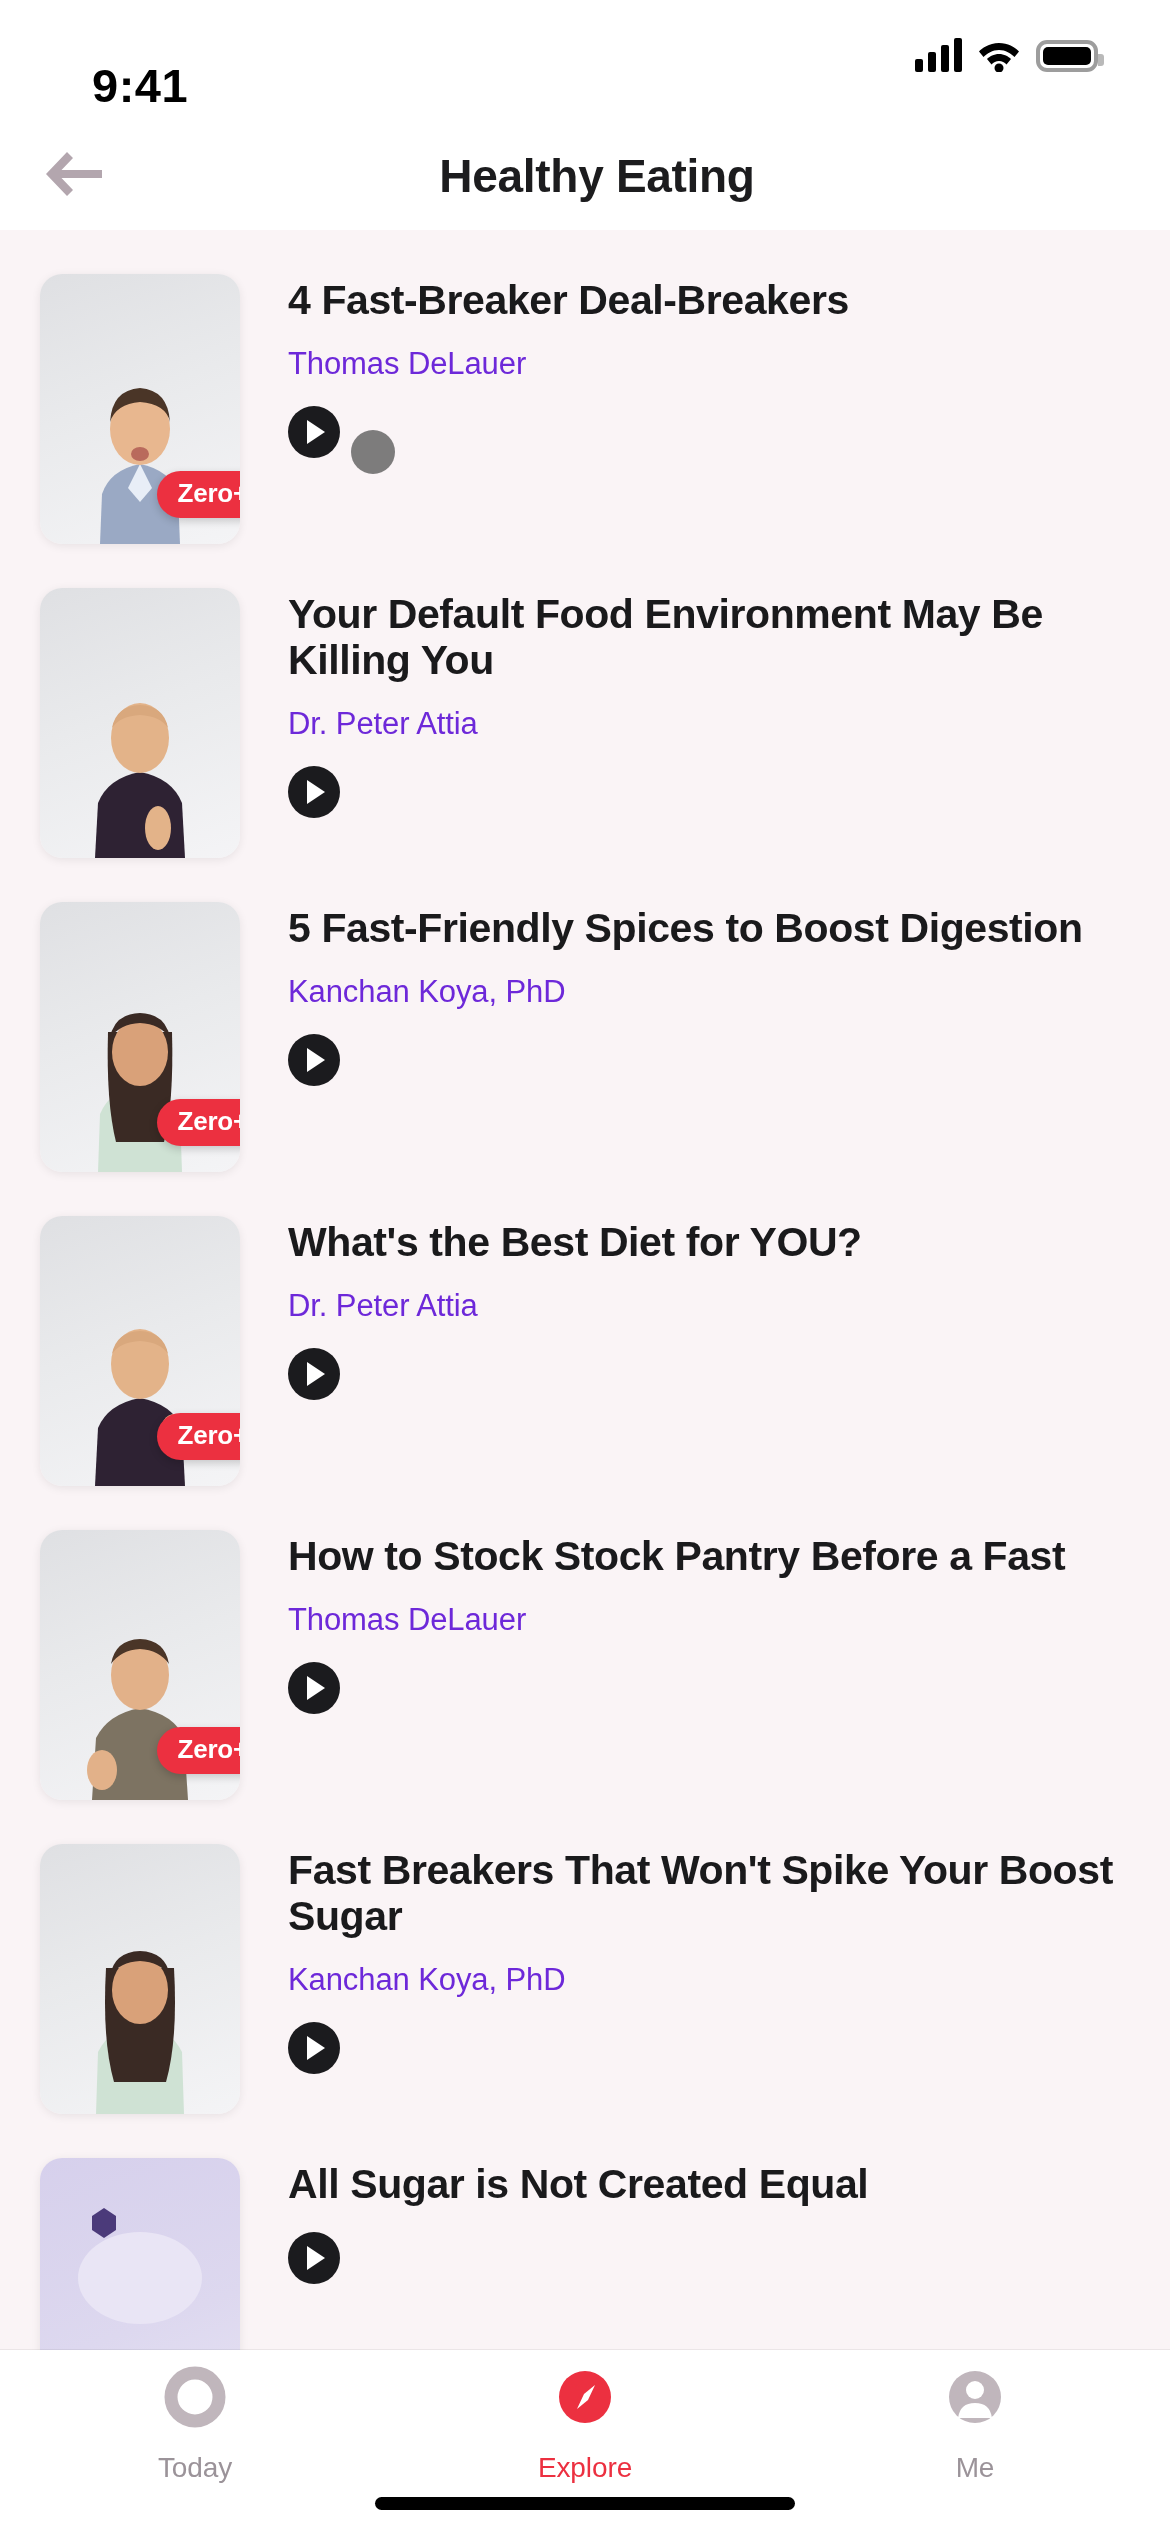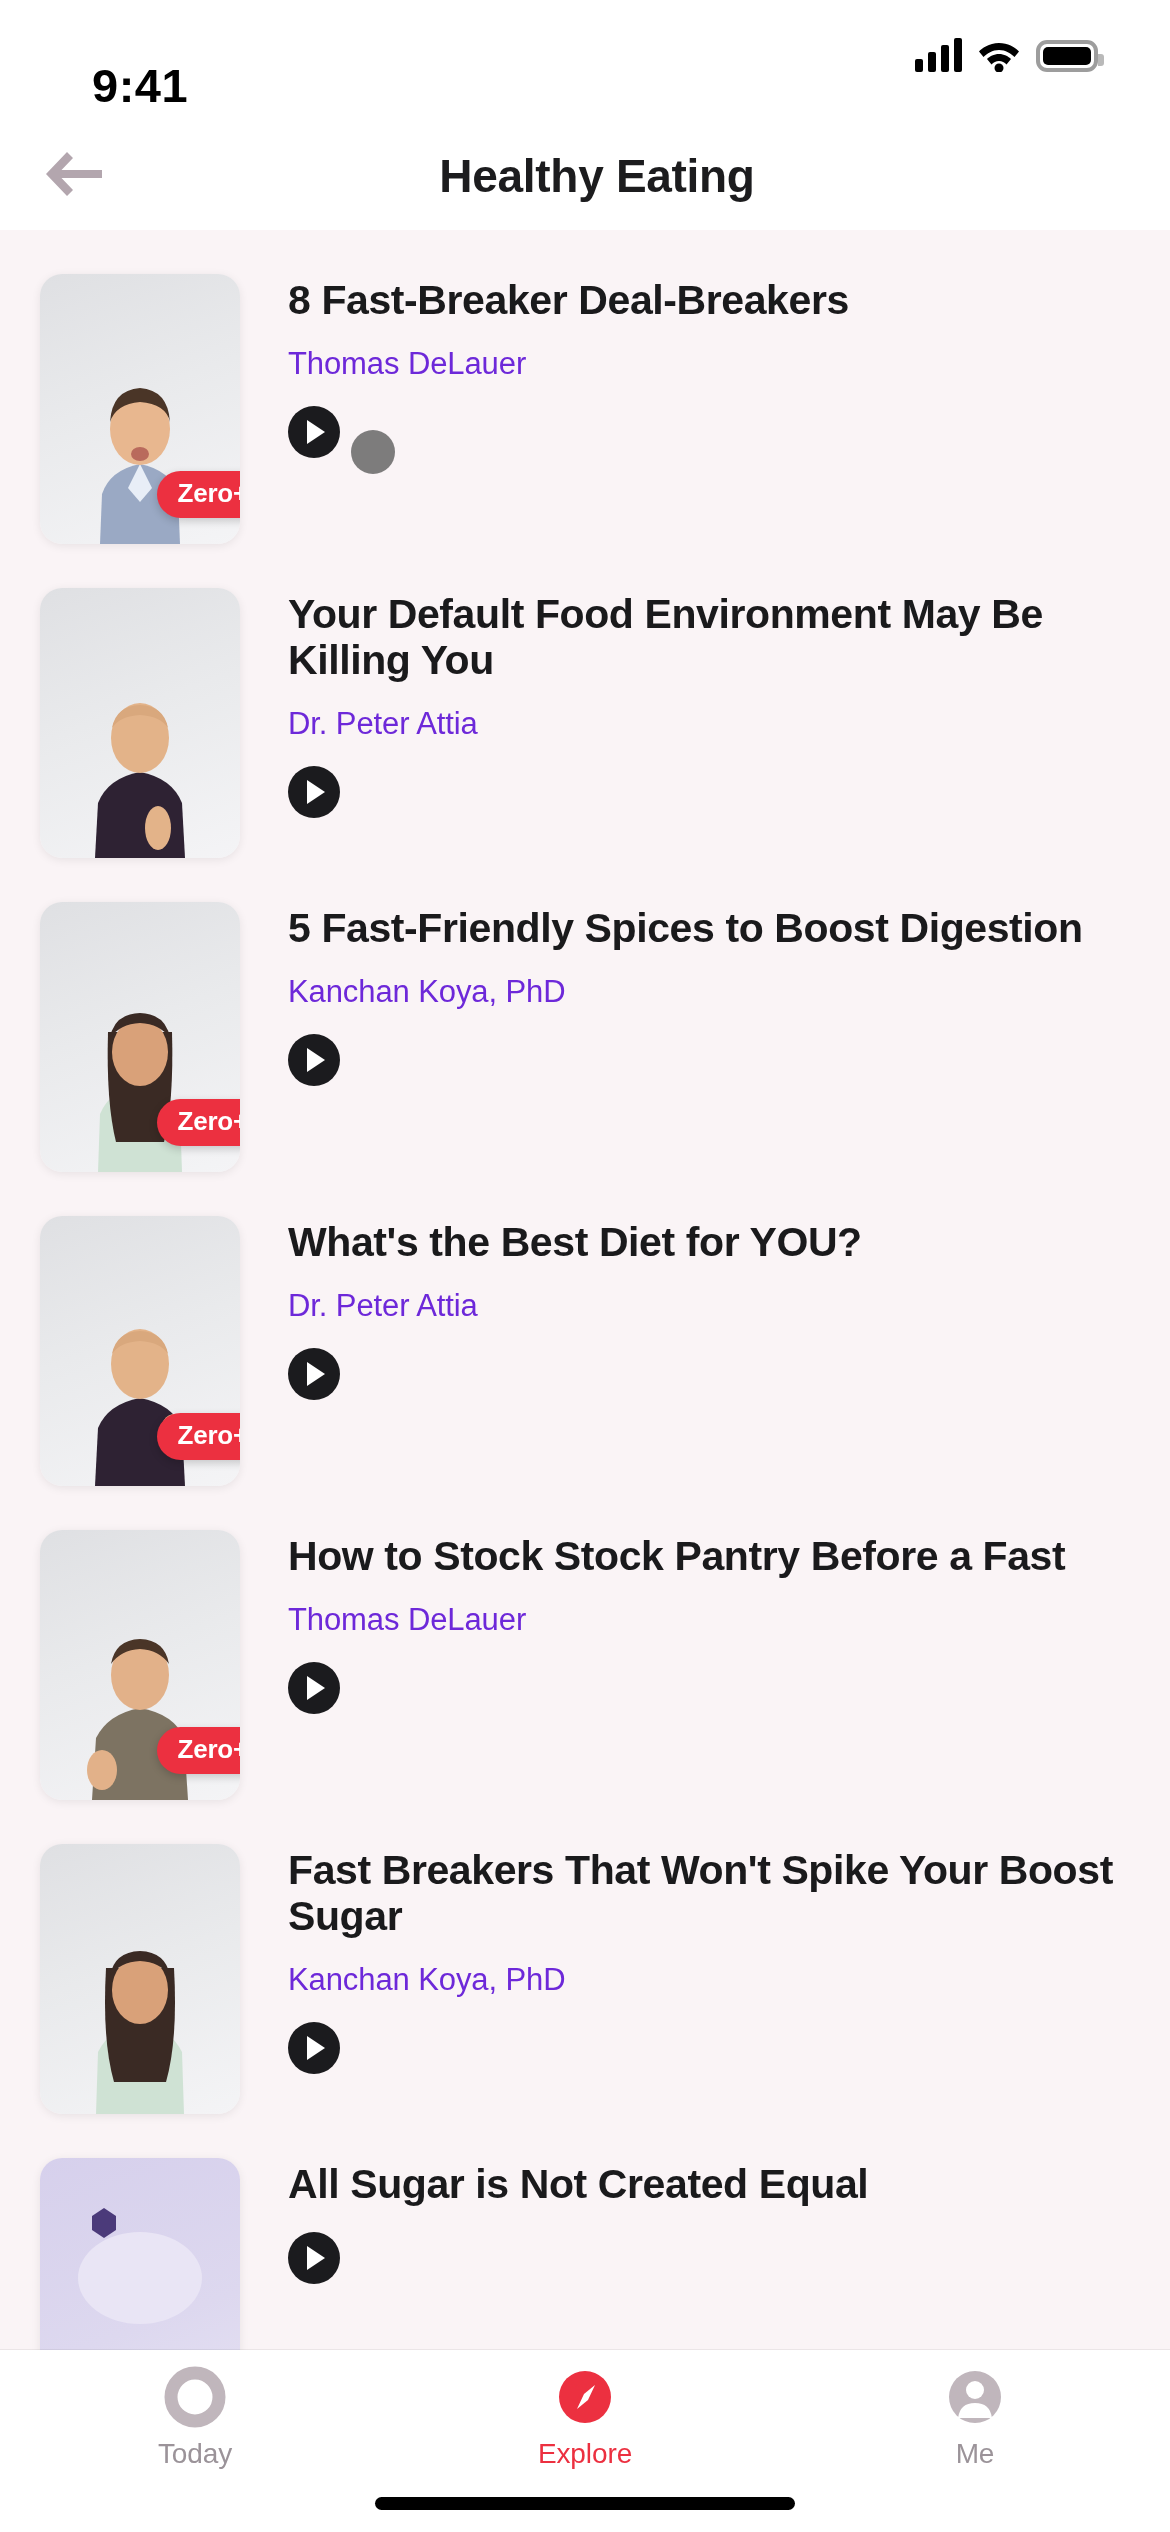--- a/index.html
+++ b/index.html
@@ -101,21 +101,21 @@
     position:absolute; left:0; bottom:0; width:1170px; height:182px;
     background:#ffffff; z-index:40;
     box-shadow:0 -1px 0 rgba(0,0,0,0.06);
   }
   .tabs { display:flex; width:100%; height:132px; }
   .tab {
     flex:1 1 0; display:flex; flex-direction:column;
     align-items:center; justify-content:flex-start; padding-top:16px; cursor:pointer;
   }
   .tab .ticon { width:62px; height:62px; display:flex; align-items:center; justify-content:center; }
-  .tab .tlabel { margin-top:10px; font-size:28px; color:#9b9399; letter-spacing:-0.1px; }
+  .tab .tlabel { margin-top:24px; font-size:28px; color:#9b9399; letter-spacing:-0.1px; }
   .tab.active .tlabel { color:#ec3040; }
   .homebar {
     position:absolute; left:50%; transform:translateX(-50%); bottom:22px;
     width:420px; height:13px; background:#000; border-radius:8px;
   }
 
   
   .cursor {
     position:absolute; width:44px; height:44px; border-radius:50%;
     background:rgba(90,90,90,0.78); z-index:60; pointer-events:none;
@@ -167,21 +167,21 @@
           <rect width="200" height="270" fill="none"></rect>
           <path d="M60 270 L62 220 Q70 196 100 190 Q130 196 138 220 L140 270 Z" fill="#9aa9c4"></path>
           <path d="M100 190 L88 214 L100 228 L112 214 Z" fill="#e8eef7"></path>
           <ellipse cx="100" cy="155" rx="30" ry="36" fill="#e8b78f"></ellipse>
           <path d="M70 148 Q72 116 100 114 Q128 116 130 148 Q126 130 100 128 Q76 130 70 148 Z" fill="#4a3527"></path>
           <ellipse cx="100" cy="180" rx="9" ry="7" fill="#b96a5c"></ellipse>
         </svg>
         <div class="badge">Zero+</div>
       </div>
       <div class="meta">
-        <div class="title">8 Fast-Breaker Deal-Breakers</div>
+        <div class="title">4 Fast-Breaker Deal-Breakers</div>
         <div class="author">Thomas DeLauer</div>
         <div class="play"></div>
       </div>
     </div>
 
     <div class="row">
       <div class="thumb">
         <svg class="person" viewBox="0 0 200 270" preserveAspectRatio="xMidYMax meet">
           <path d="M55 270 L58 215 Q68 190 100 184 Q132 190 142 215 L145 270 Z" fill="#2e2233"></path>
           <ellipse cx="100" cy="150" rx="29" ry="35" fill="#e3b389"></ellipse>

